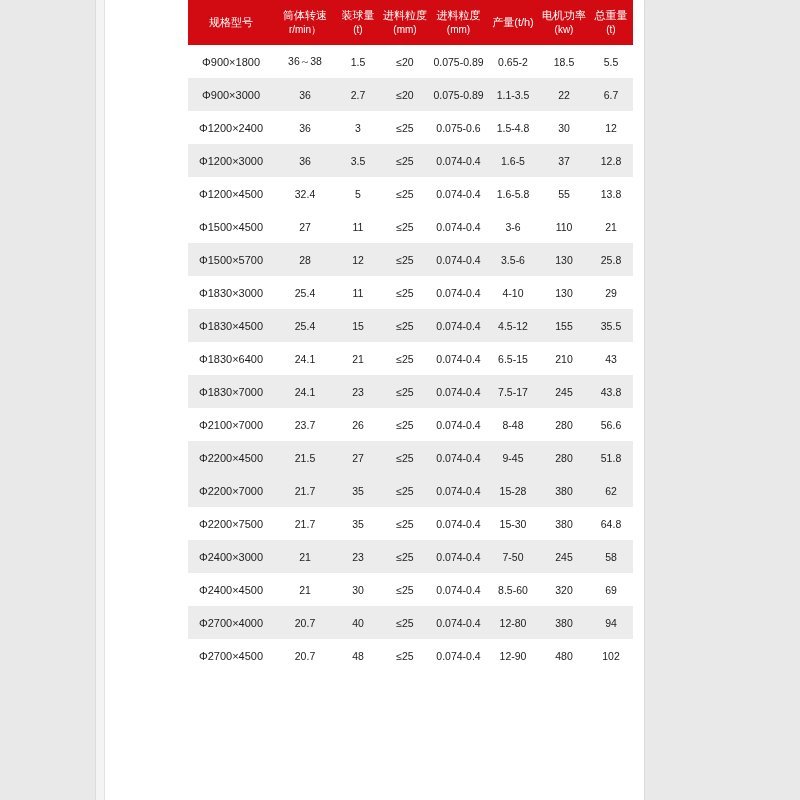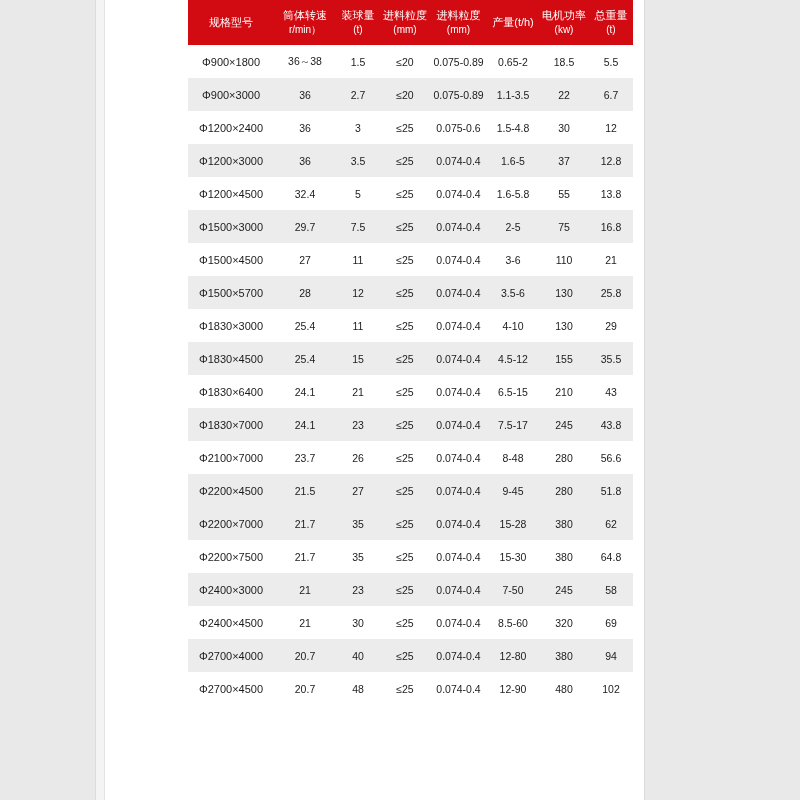--- a/index.html
+++ b/index.html
@@ -175,30 +175,20 @@
       <tr class="odd">
         <td class="model">Φ1200×4500</td>
         <td>32.4</td>
         <td>5</td>
         <td>≤25</td>
         <td>0.074-0.4</td>
         <td>1.6-5.8</td>
         <td>55</td>
         <td>13.8</td>
       </tr>
-      <tr class="even">
-        <td class="model">Φ1500×3000</td>
-        <td>29.7</td>
-        <td>7.5</td>
-        <td>≤25</td>
-        <td>0.074-0.4</td>
-        <td>2-5</td>
-        <td>75</td>
-        <td>16.8</td>
-      </tr>
       <tr class="odd">
         <td class="model">Φ1500×4500</td>
         <td>27</td>
         <td>11</td>
         <td>≤25</td>
         <td>0.074-0.4</td>
         <td>3-6</td>
         <td>110</td>
         <td>21</td>
       </tr>

